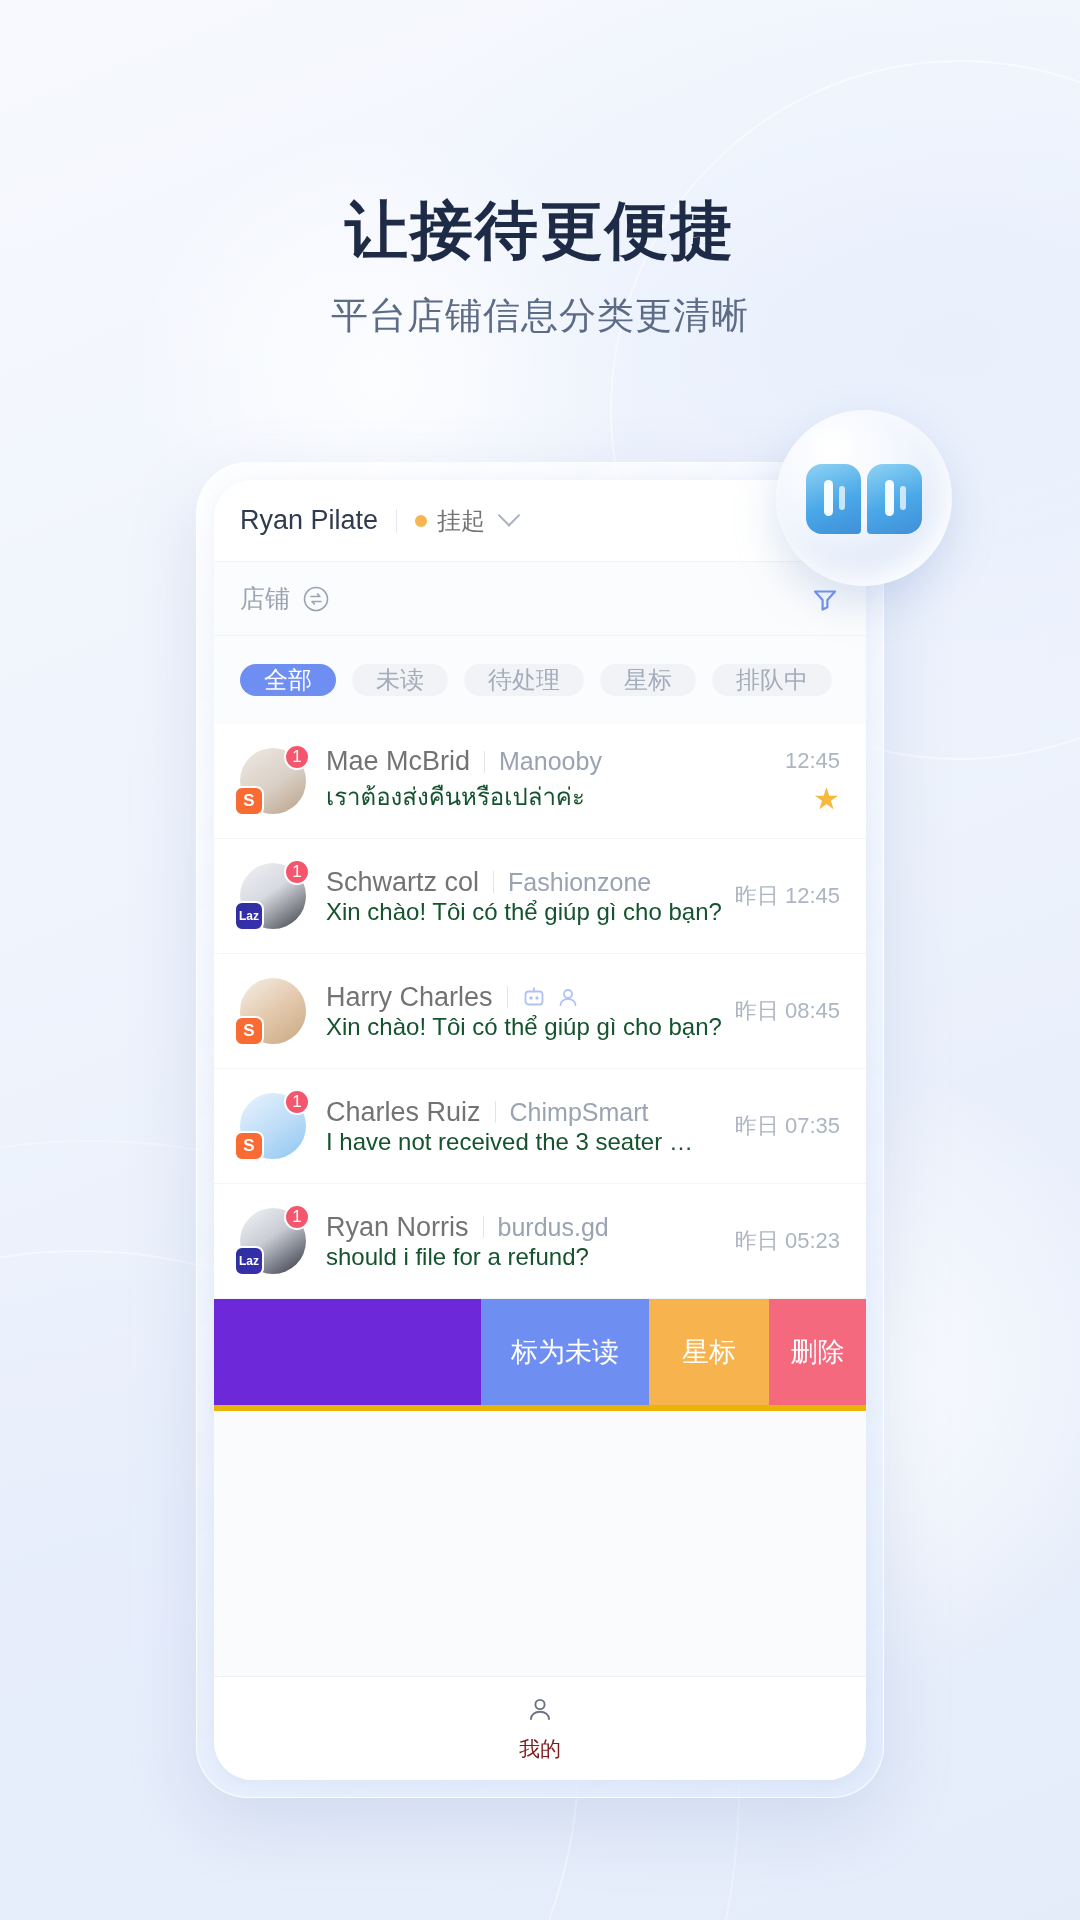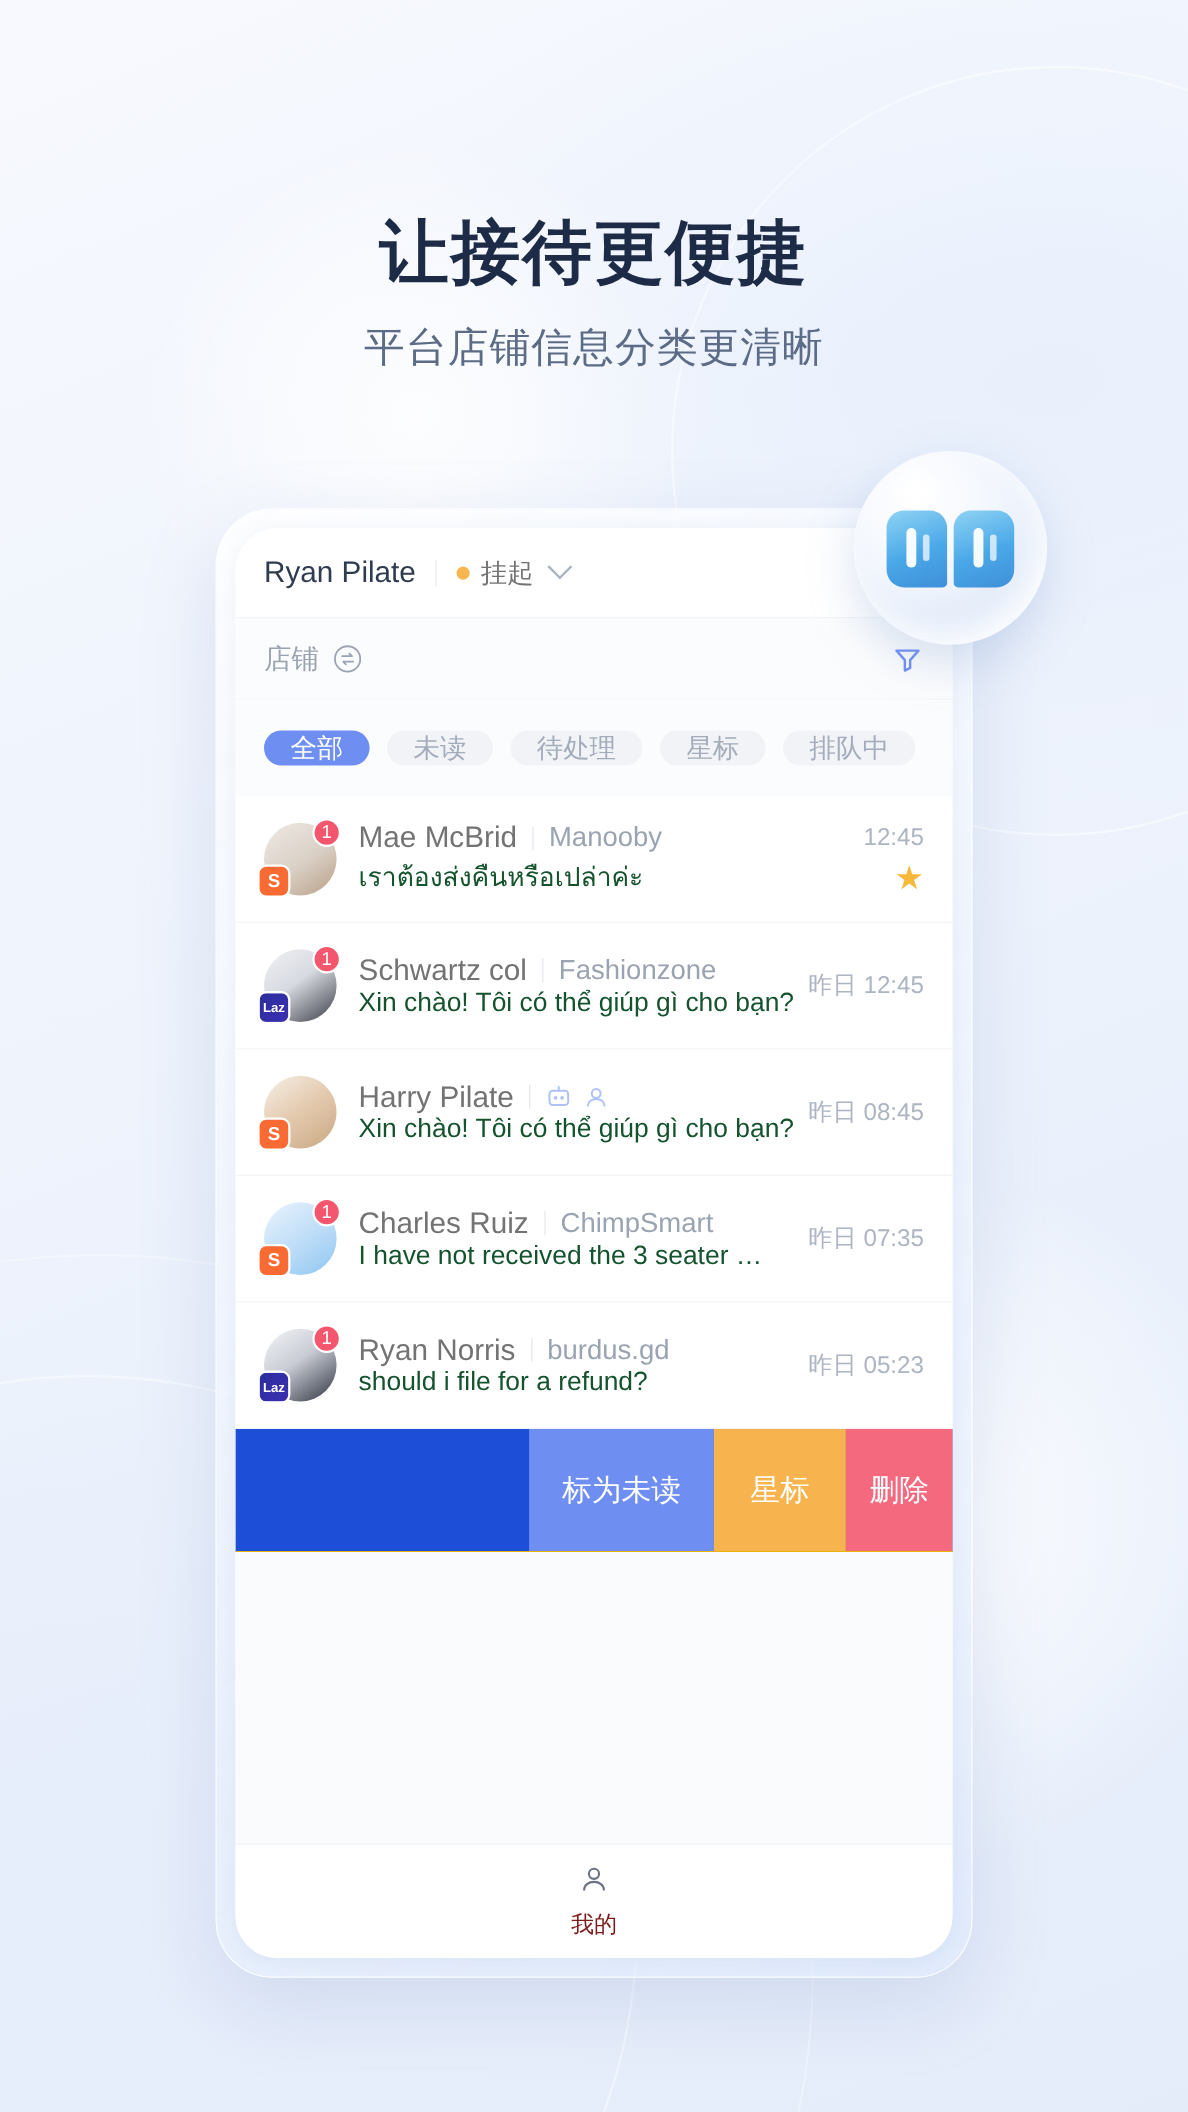--- a/index.html
+++ b/index.html
@@ -161,21 +161,21 @@
   }
   .conv-right {
     margin-left: auto; text-align:right;
     display:flex; flex-direction:column; align-items:flex-end; gap: 10px;
     flex: 0 0 auto; padding-left: 12px;
   }
   .ctime { font-size: 22px; color:#adb5c2; white-space:nowrap; }
   .star { color:#f7b93c; font-size: 30px; line-height:1; }
 
   
-  .swipe-row { display:flex; height: 112px; background:#1d4ed8; border-bottom:1px solid #eab308; }
+  .swipe-row { display:flex; height: 112px; background:#6d28d9; border-bottom:6px solid #eab308; }
   .swipe-spacer { flex: 1; }
   .swipe-btn {
     display:flex; align-items:center; justify-content:center;
     color:#fff; font-size: 27px;
   }
   .sb-unread { width: 168px; background:#6f8ef2; }
   .sb-star   { width: 120px; background:#f7b44e; }
   .sb-del    { width: 97px; background:#f4697e; }
 
   .list-filler { flex: 1; background:#fafbfc; }
@@ -331,21 +331,21 @@
         </div>
       </div>
 
       <div class="conv">
         <div class="av-wrap">
           <div class="avatar" style="background:linear-gradient(145deg,#f6efe7 0%,#e3c9ad 50%,#c9a882 100%);"></div>
           <span class="plat-badge plat-shopee">S</span>
         </div>
         <div class="conv-body">
           <div class="conv-line1">
-            <span class="cname">Harry Pilate</span>
+            <span class="cname">Harry Charles</span>
             <span class="cdiv"></span>
             <span class="mini-icons">
               <span>
                 <svg viewBox="0 0 24 24" width="24" height="24" fill="none">
                   <rect x="3.5" y="6.5" width="17" height="13" rx="3" stroke="#aec2f5" stroke-width="1.8"></rect>
                   <circle cx="9" cy="13" r="1.7" fill="#aec2f5"></circle>
                   <circle cx="15" cy="13" r="1.7" fill="#aec2f5"></circle>
                   <path d="M12 3.2v3.3" stroke="#aec2f5" stroke-width="1.8" stroke-linecap="round"></path>
                 </svg>
               </span>

